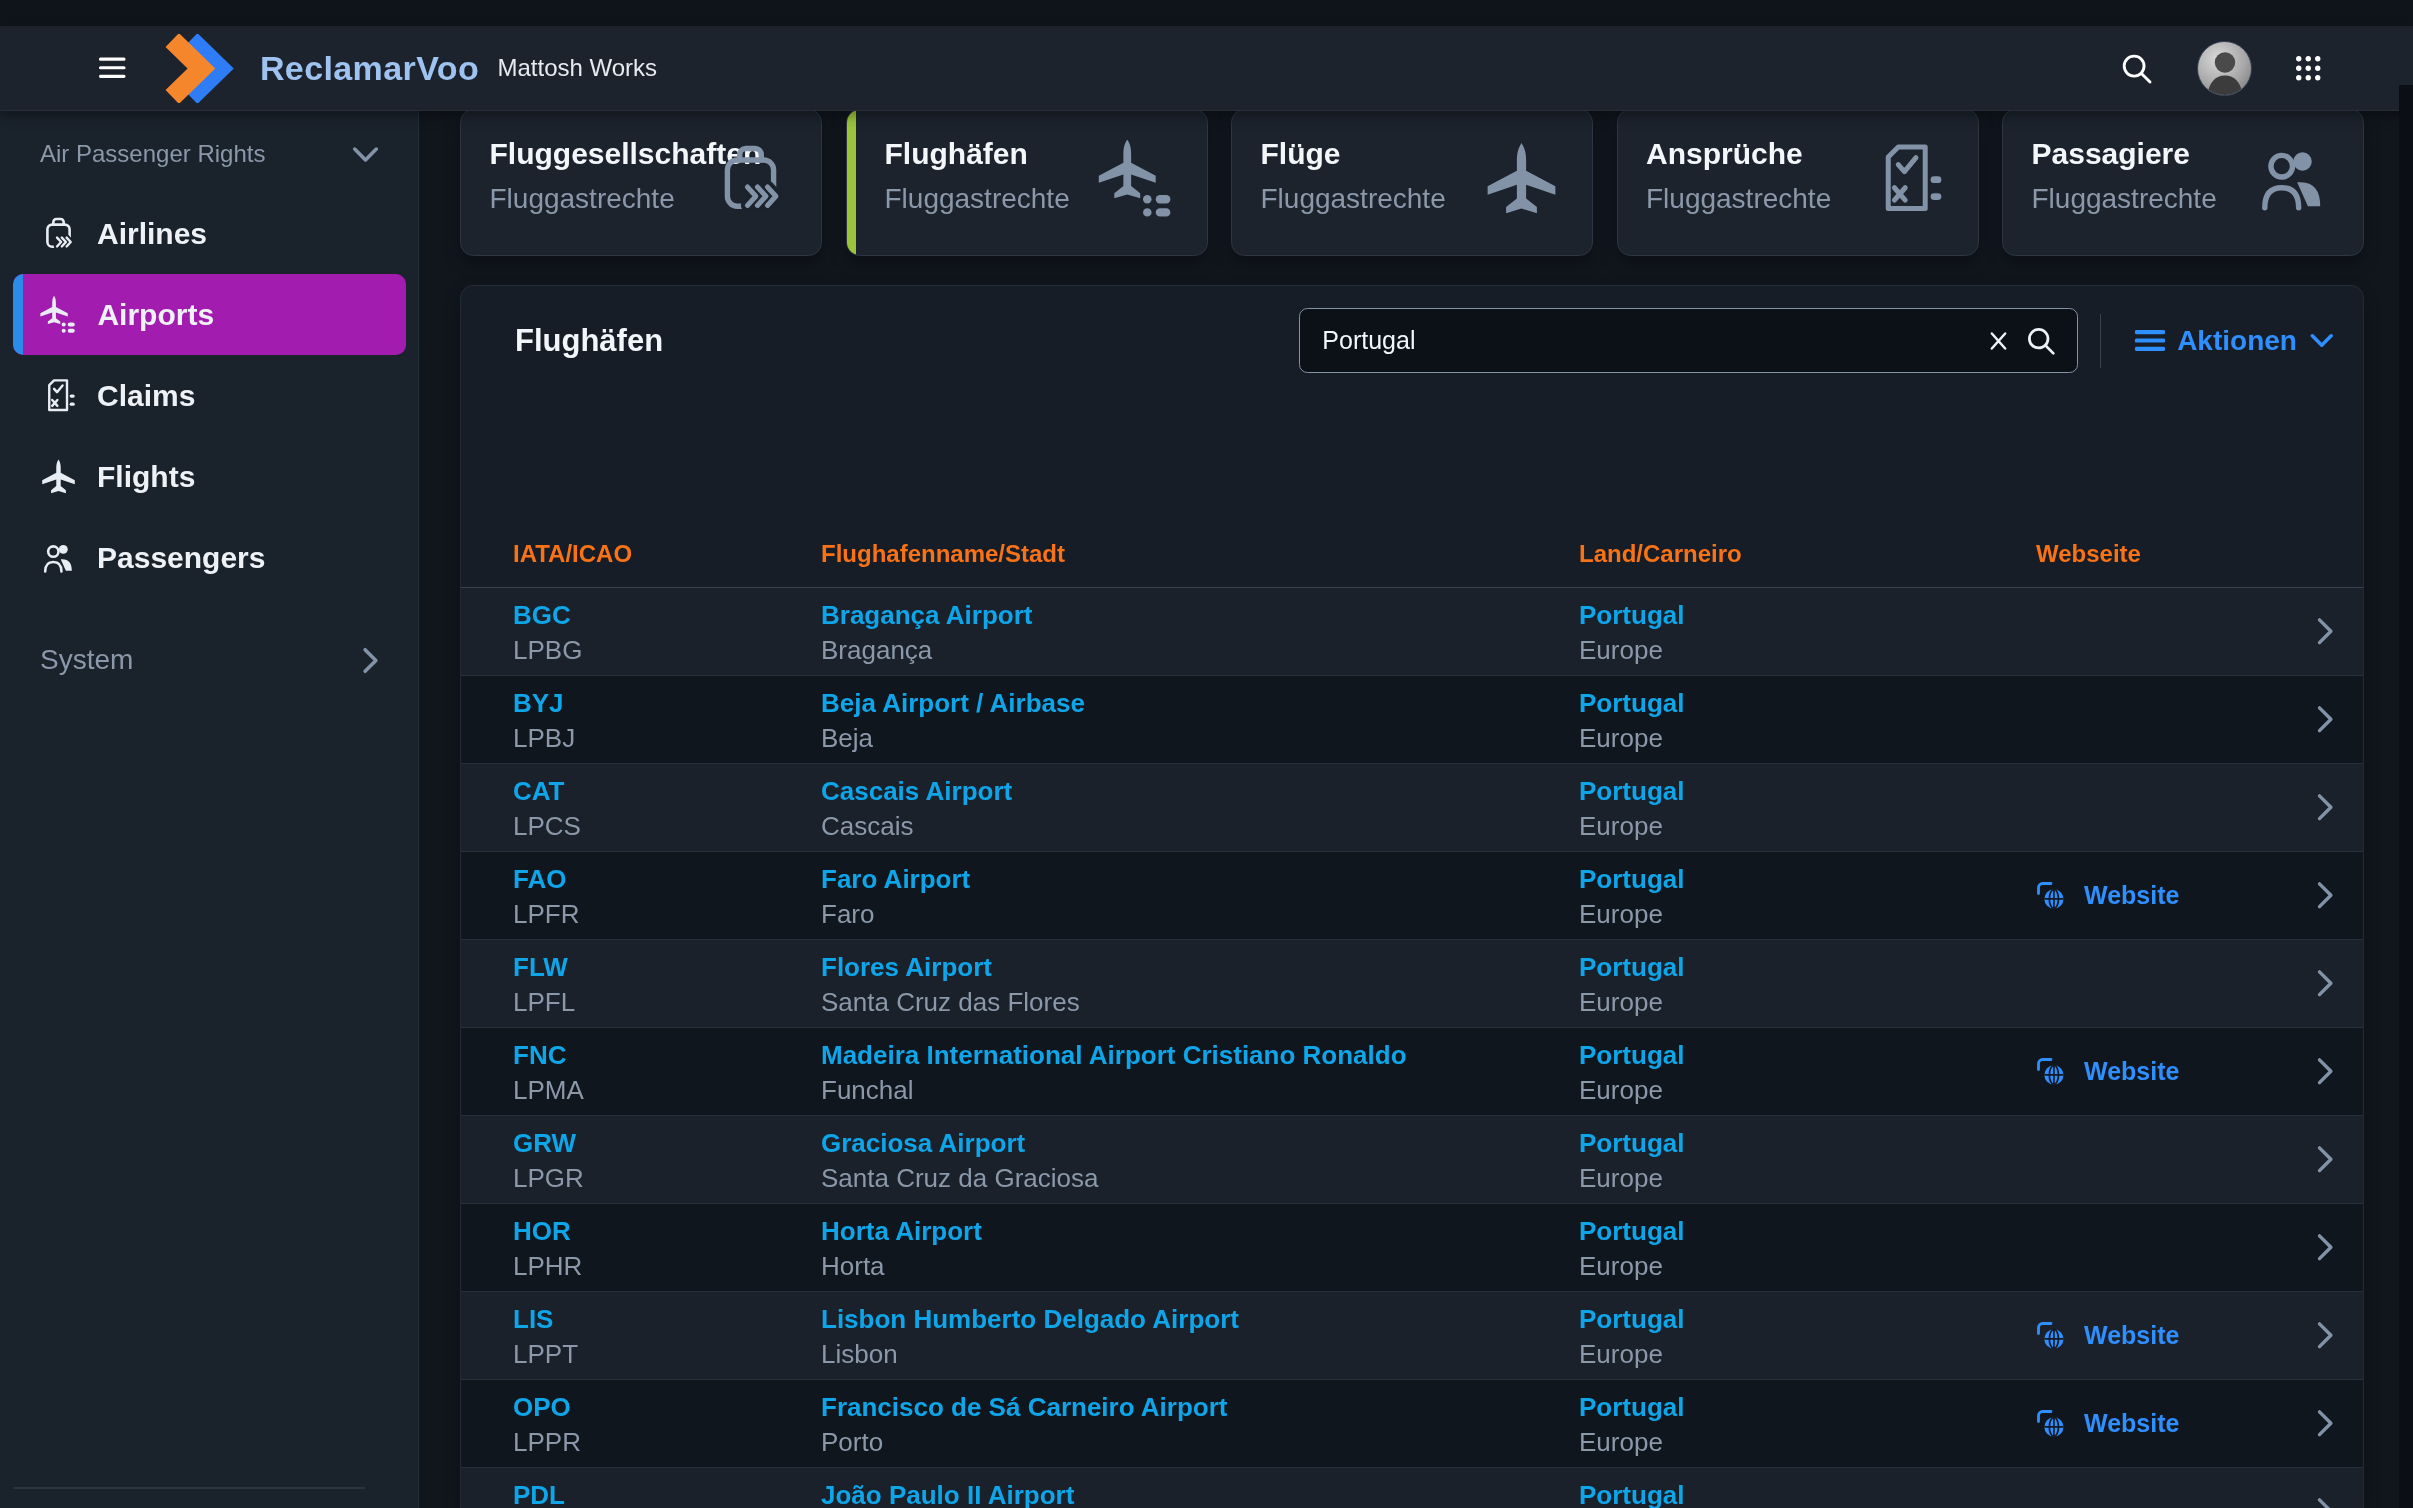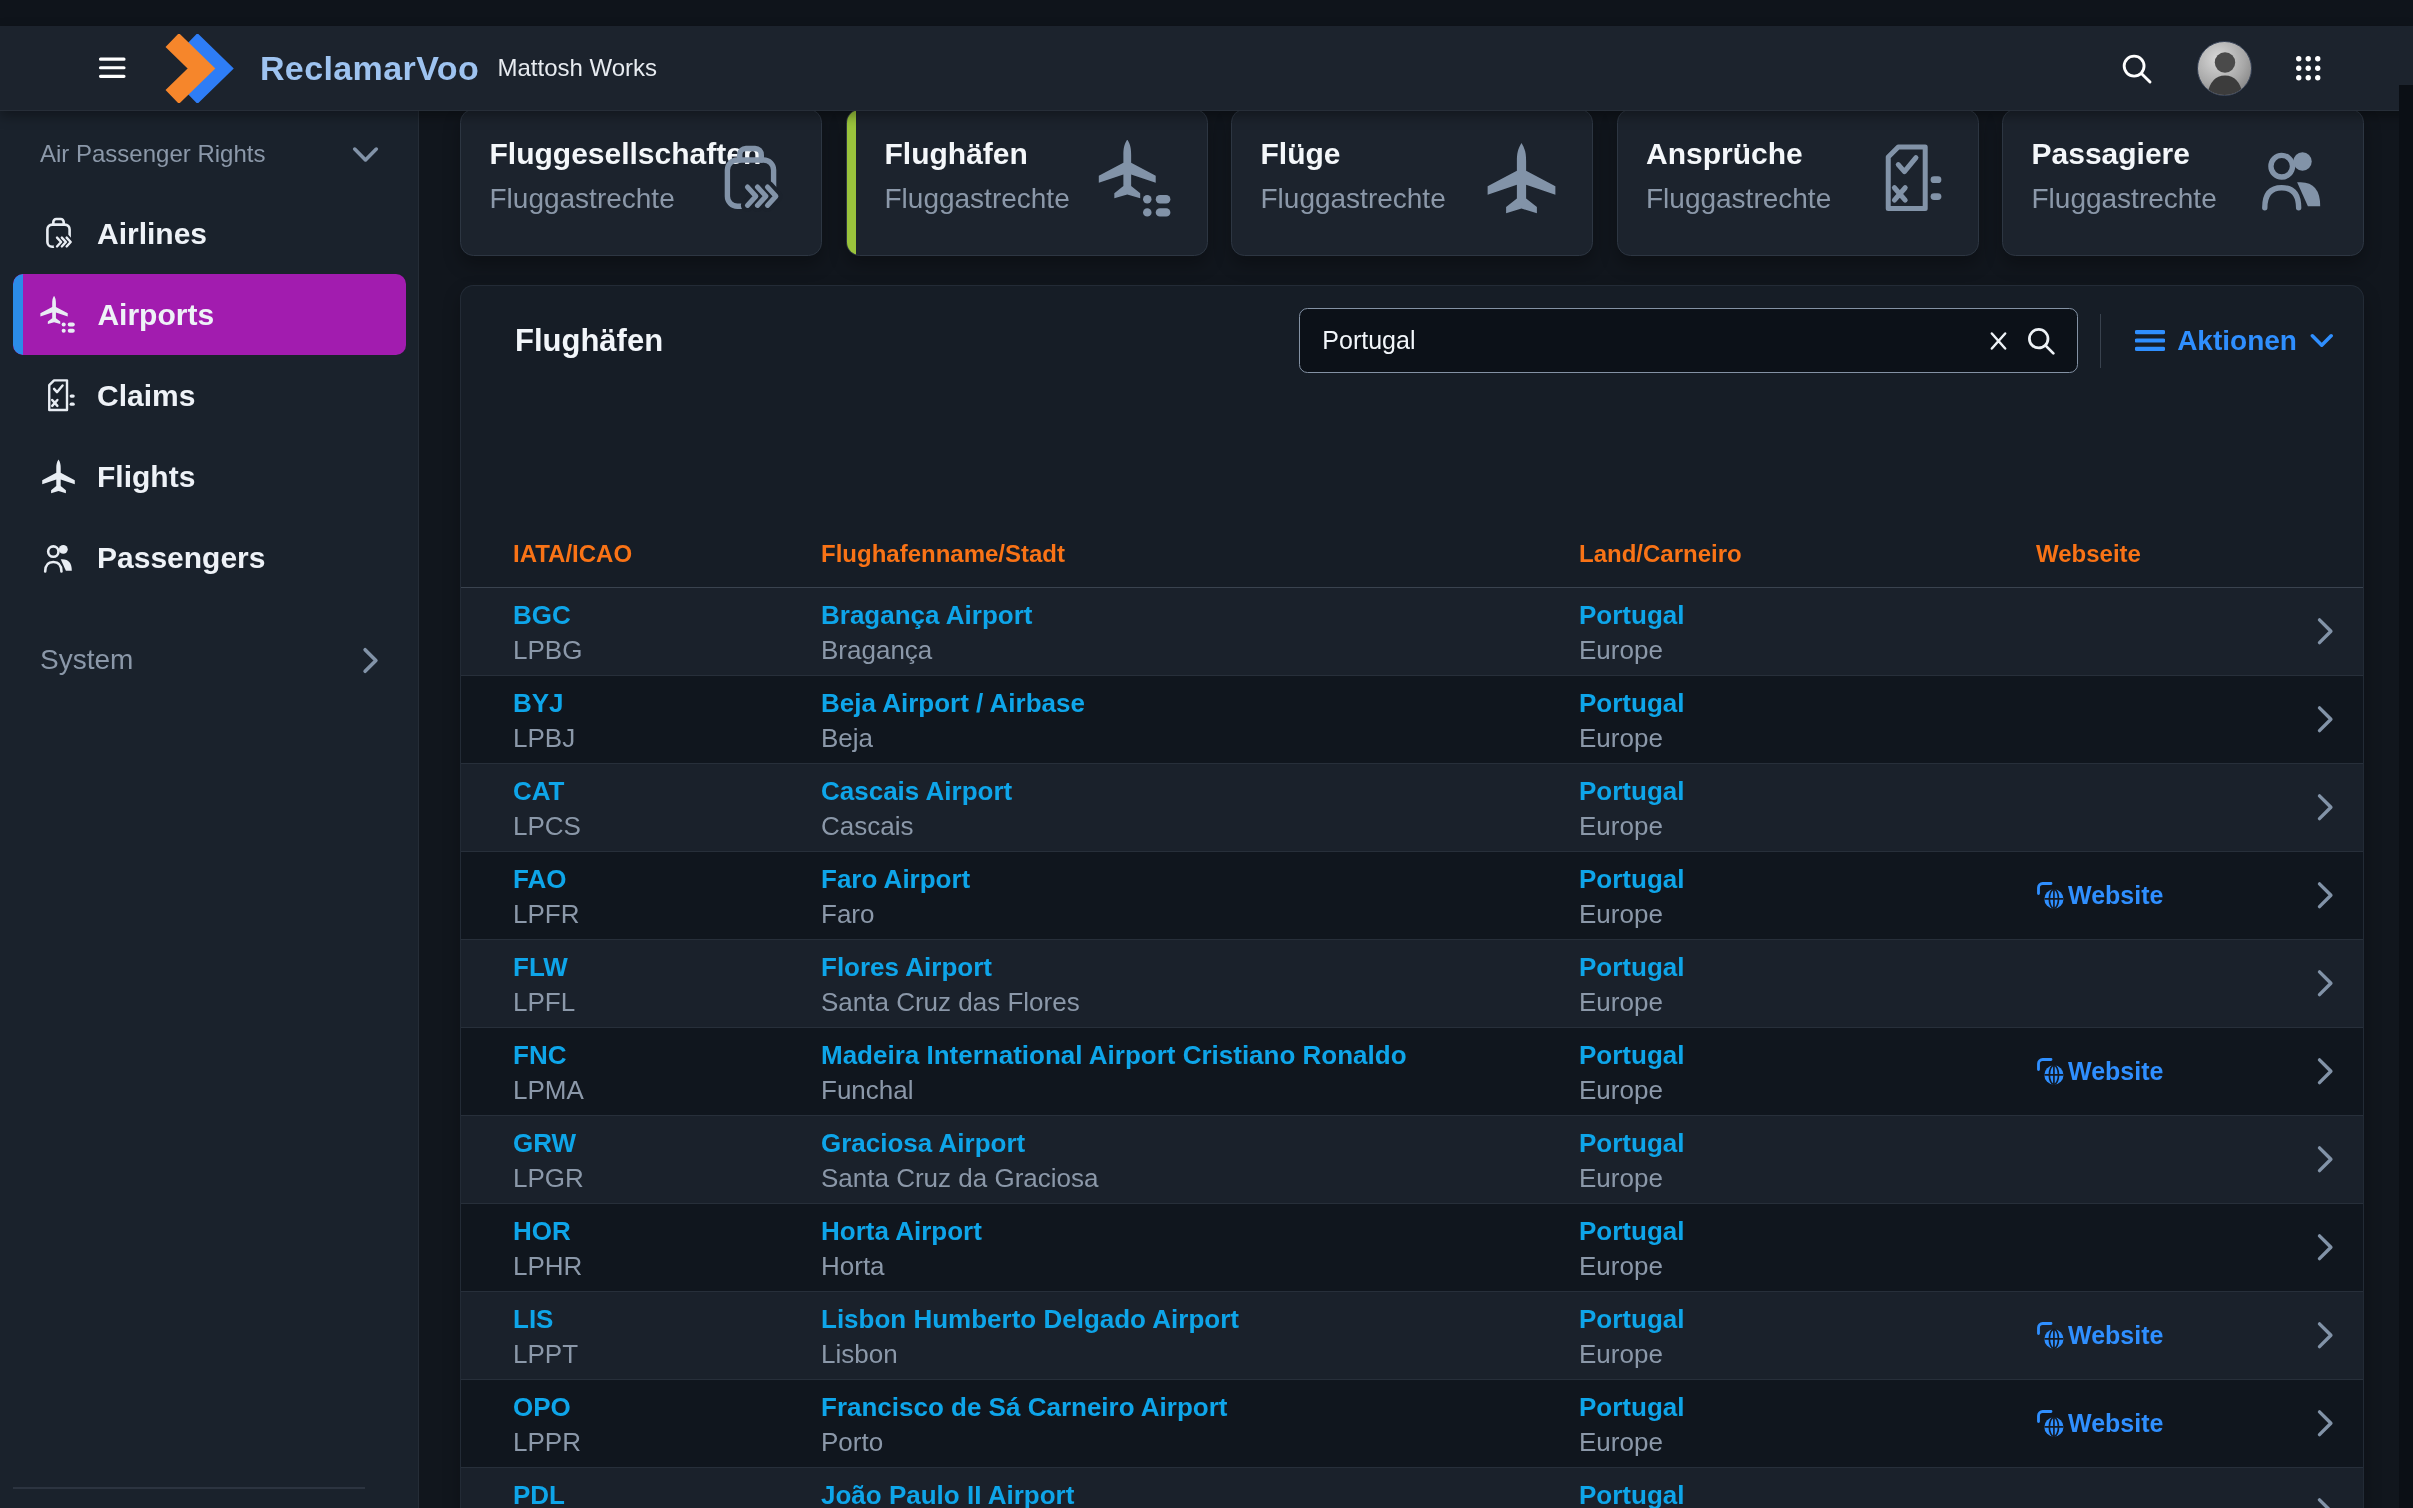--- a/index.html
+++ b/index.html
@@ -129,21 +129,21 @@
   .colheaders{height:67px;margin-top:134px;border-bottom:0.8px solid var(--sep-strong);}
   .colheaders .col{font-size:24px;font-weight:bold;color:#f97316;}
 
   .trow{height:88px;border-bottom:0.8px solid var(--sep);cursor:pointer;align-items:stretch;}
   .trow.light{background:var(--row-light);}
   .trow.dark{background:var(--row-dark);}
   .cellpair{padding-top:11px;}
   .line1{font-size:26px;font-weight:bold;color:#0ea5e9;line-height:32px;white-space:nowrap;}
   .line2{font-size:26px;color:var(--txt-dim);line-height:32px;margin-top:3.4px;white-space:nowrap;}
   .webcell{display:flex;align-items:center;}
-  .weblink{display:flex;align-items:center;gap:2px;color:var(--blue);cursor:pointer;
+  .weblink{display:flex;align-items:center;gap:18px;color:var(--blue);cursor:pointer;
     font-size:25px;font-weight:600;text-decoration:none;}
   .chevcell{display:flex;align-items:center;justify-content:center;color:#8b98a9;}
 
   .scroll-gutter{position:absolute;right:0;top:85px;width:14.2px;bottom:0;background:#0b0f15;z-index:40;}
 </style>
 </head>
 <body>
 
 <header class="topbar">
   <button class="hamburger-btn">

